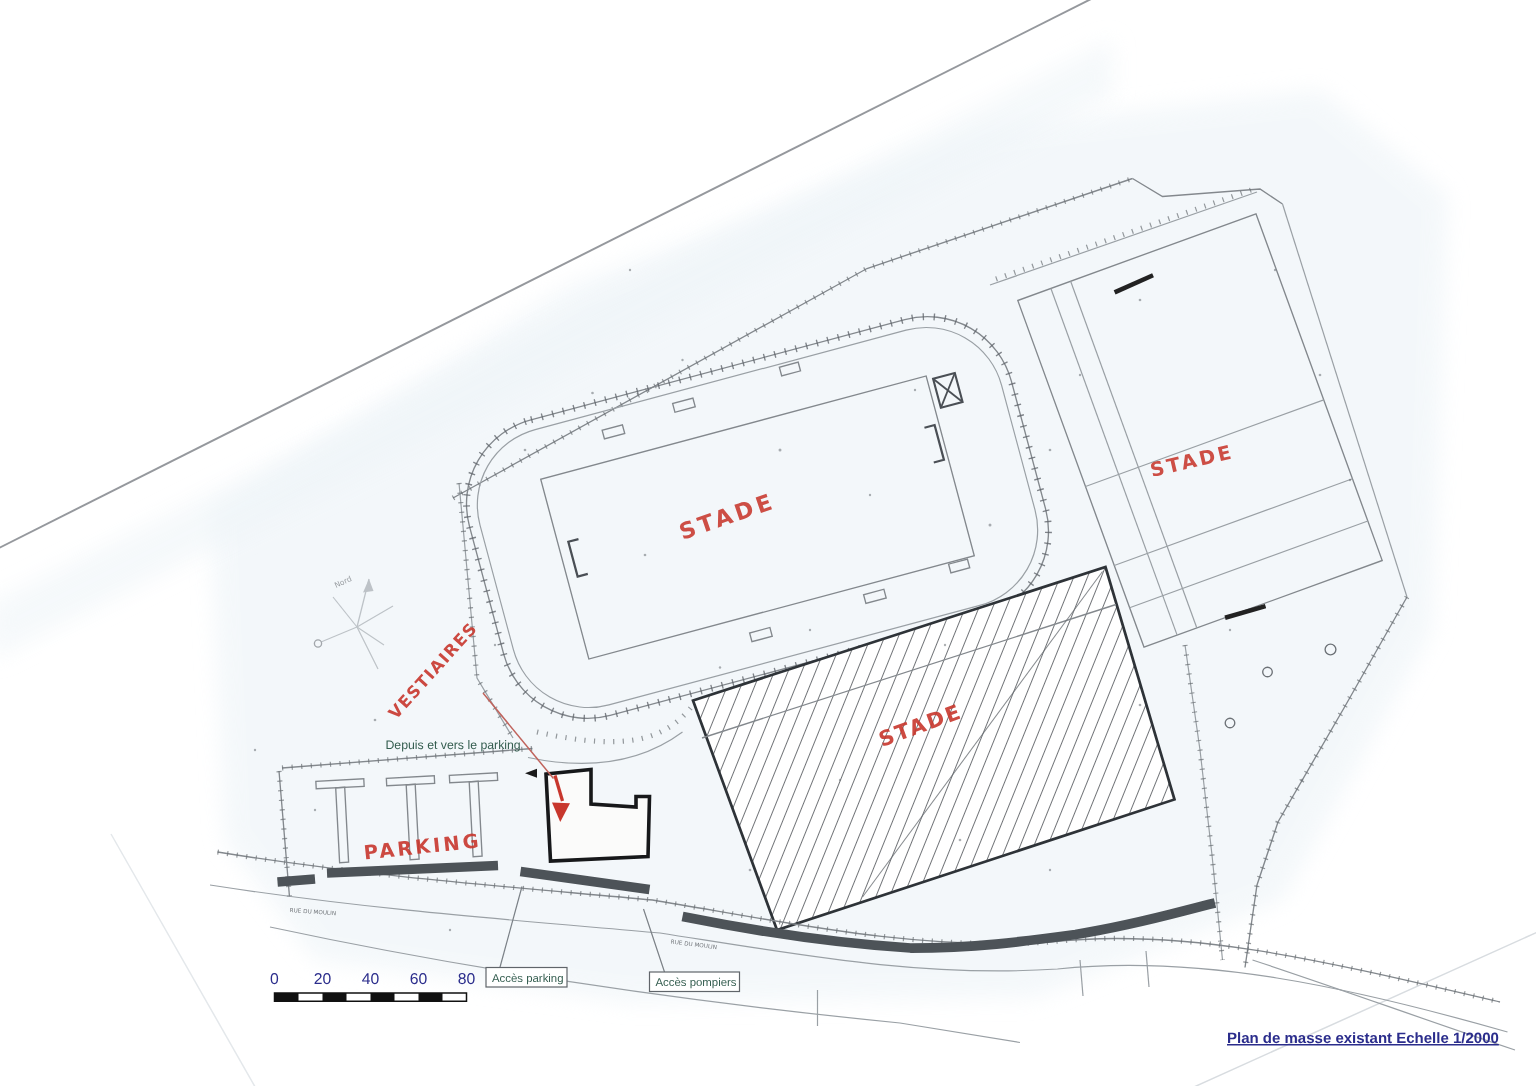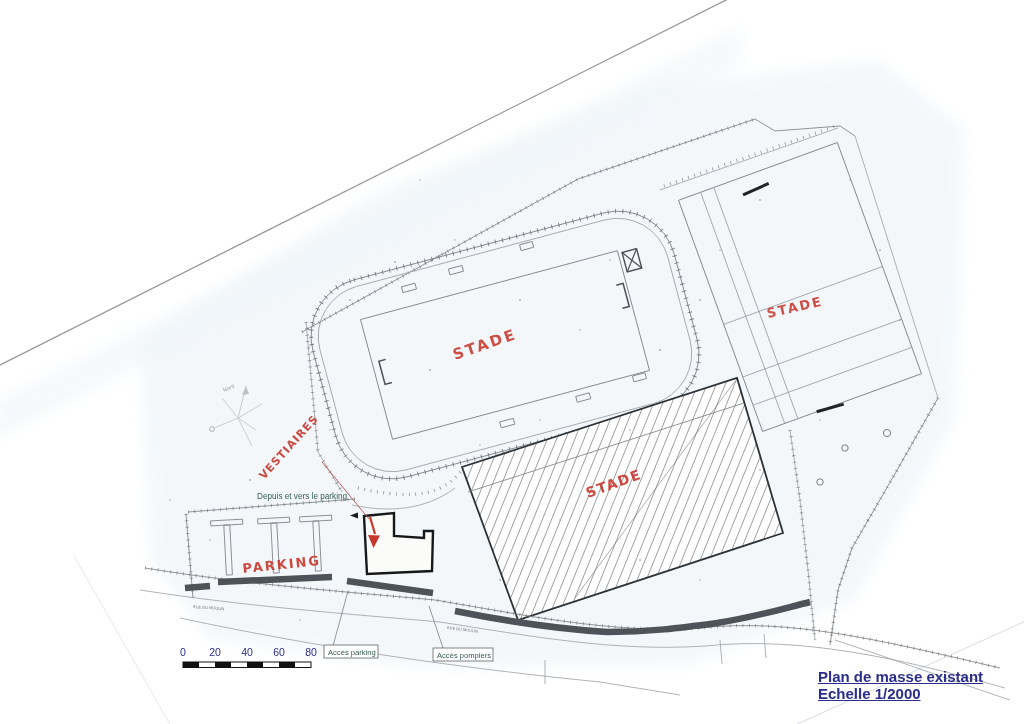--- a/index.html
+++ b/index.html
@@ -11,22 +11,22 @@
   .fl2{stroke:#9aa0a5;stroke-width:.8;fill:none;}
   .tick{stroke:#5f646a;stroke-width:4.6;fill:none;stroke-dasharray:.9 6.4;opacity:.78;}
   .tickthin{stroke:#6a6f74;stroke-width:3.4;fill:none;stroke-dasharray:.8 5.6;opacity:.7;}
   .ink{stroke:#4a4f55;fill:none;}
   .hedge{stroke:#4d5358;stroke-width:6.5;fill:none;stroke-linecap:butt;}
   .tree{stroke:#6d7277;stroke-width:.9;fill:none;}
   .hand{font-family:"DejaVu Sans",sans-serif;font-weight:600;}
   .micro{font-family:"DejaVu Sans",sans-serif;fill:#5d6166;}
   .greenlbl{font-family:"Liberation Sans",sans-serif;fill:#355e50;}
   .navy{font-family:"Liberation Sans",sans-serif;fill:#2b2d8c;}
-  .caption{position:absolute;left:818px;top:668px;width:206px;
-           font-family:"Liberation Sans",sans-serif;font-weight:bold;font-size:15px;
+  .caption{position:absolute;left:818px;top:687px;width:206px;
+           font-family:"Liberation Sans",sans-serif;font-weight:bold;font-size:10px;
            color:#2b2d8c;text-decoration:underline;letter-spacing:0px;}
 </style>
 </head>
 <body>
 
 <div class="stage">
 <svg width="1024" height="724" viewBox="0 0 1024 724">
   <defs>
     <pattern id="hatch" width="8.5" height="8.5" patternUnits="userSpaceOnUse" patternTransform="rotate(22)">
       <line x1="0" y1="0" x2="0" y2="8.5" stroke="#42474c" stroke-width="1"></line>

